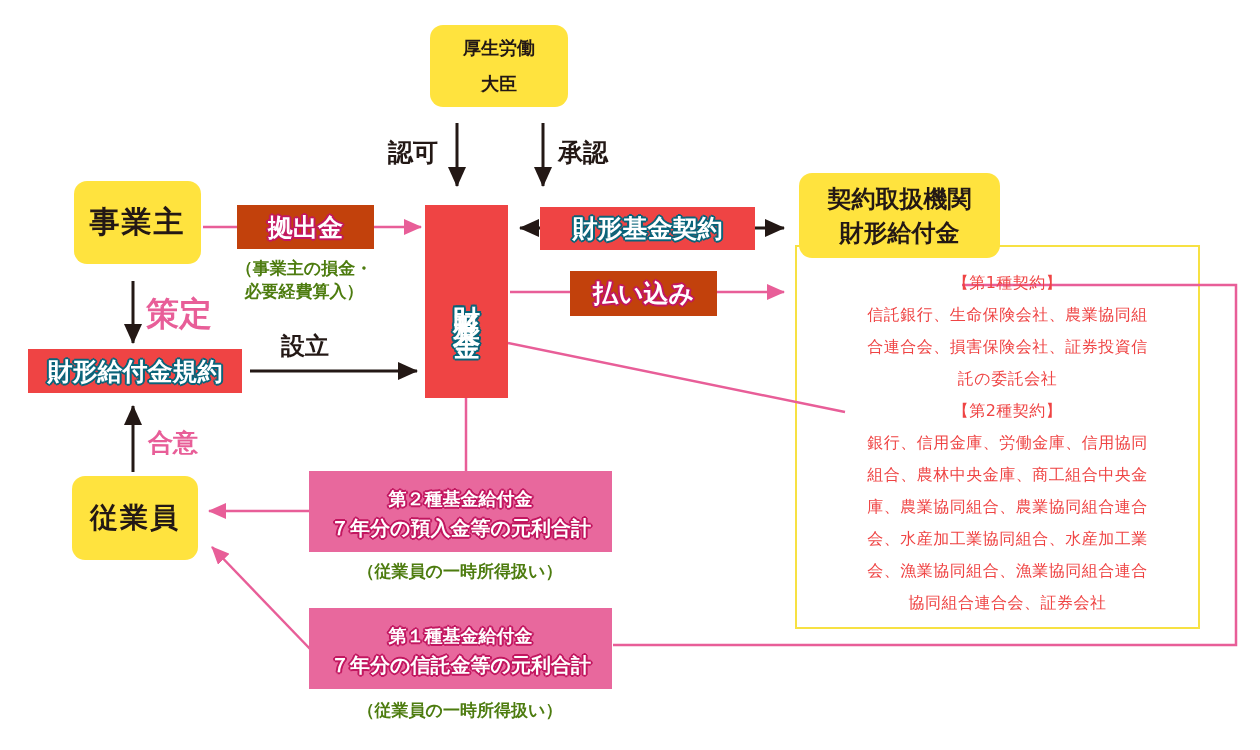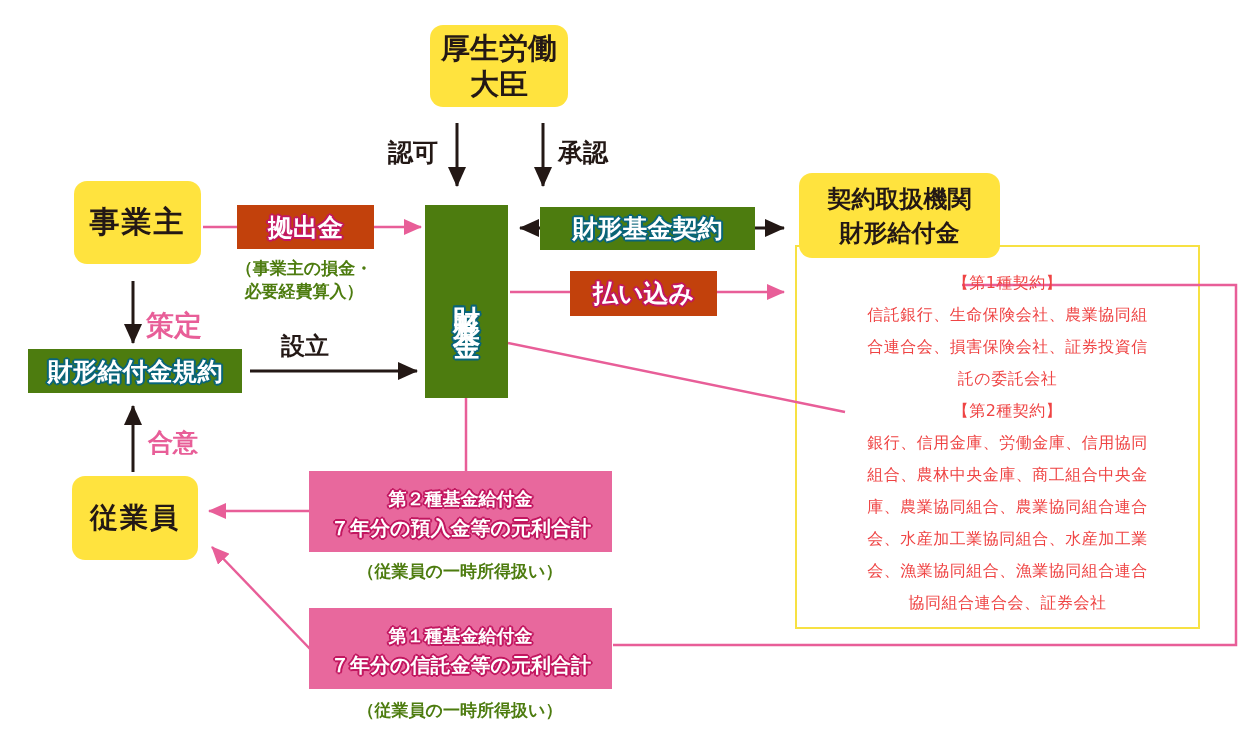--- a/index.html
+++ b/index.html
@@ -9,56 +9,56 @@
     position:relative; width:1260px; height:750px; background:#ffffff;
     overflow:hidden; color:#231815;
   }
   .connector-layer {
     position:absolute; left:0; top:0; width:1260px; height:750px;
     z-index:1; pointer-events:none;
   }
   .box { position:absolute; display:flex; align-items:center; justify-content:center;
          text-align:center; z-index:2; }
   .yellow { background:#FFE33E; border-radius:13px; color:#231815; font-weight:bold; }
-  .teal   { background:#4d7c0f; color:#ffffff; font-weight:bold; }
+  .teal   { background:#ef4444; color:#ffffff; font-weight:bold; }
   .pink   { background:#c2410c; color:#ffffff; font-weight:bold; }
   .pink-lg{ background:#E8689D; color:#ffffff; font-weight:bold; flex-direction:column; }
 
   .stroke-teal { text-shadow:
     -2px 0 0 #09647A, 2px 0 0 #09647A, 0 -2px 0 #09647A, 0 2px 0 #09647A,
     -1.4px -1.4px 0 #09647A, 1.4px -1.4px 0 #09647A,
     -1.4px 1.4px 0 #09647A, 1.4px 1.4px 0 #09647A; }
   .stroke-pink { text-shadow:
     -2px 0 0 #C21760, 2px 0 0 #C21760, 0 -2px 0 #C21760, 0 2px 0 #C21760,
     -1.4px -1.4px 0 #C21760, 1.4px -1.4px 0 #C21760,
     -1.4px 1.4px 0 #C21760, 1.4px 1.4px 0 #C21760; }
 
   .lbl { position:absolute; font-weight:bold; z-index:3; white-space:nowrap; }
   .lbl-black { color:#231815; }
   .lbl-pink  { color:#E85E98; }
 
   
-  .n-minister { left:430px; top:25px;  width:138px; height:82px; font-size:29px; line-height:36px; }
+  .n-minister { left:430px; top:25px;  width:138px; height:82px; font-size:18px; line-height:36px; }
   .n-employer { left:74px;  top:181px; width:127px; height:83px; font-size:30px; letter-spacing:2px; }
   .n-employee { left:72px;  top:476px; width:126px; height:84px; font-size:28px; letter-spacing:2px; }
   .n-institution { left:799px; top:173px; width:201px; height:85px; font-size:24px; line-height:34px; }
   .n-rules    { left:28px;  top:349px; width:214px; height:44px; font-size:25px;align-items:center; }
   .n-fundcontract { left:540px; top:207px; width:215px; height:43px; font-size:25px; }
   .n-contribution { left:237px; top:205px; width:137px; height:44px; font-size:25px; }
   .n-payment      { left:570px; top:271px; width:147px; height:45px; font-size:25px; }
   .n-fund { left:425px; top:205px; width:83px; height:193px; font-size:27px; }
   .n-fund .vtext { writing-mode:vertical-rl; text-orientation:upright; letter-spacing:9px; }
   .n-type2 { left:309px; top:471px; width:303px; height:81px; }
   .n-type1 { left:309px; top:608px; width:303px; height:81px; }
   .benefit-title { font-size:18px; line-height:33px; }
   .benefit-sub   { font-size:20px; line-height:26px; }
 
   .l-ninka  { left:388px; top:136px; font-size:25px; }
   .l-shonin { left:558px; top:136px; font-size:25px; }
-  .l-sakutei{ left:146px; top:307px; font-size:28px; }
+  .l-sakutei{ left:146px; top:292px; font-size:33px; }
   .l-setsuritsu { left:281px; top:330px; font-size:24px; }
   .l-goi    { left:148px; top:426px; font-size:25px; }
 
   .note { position:absolute; font-weight:bold; color:#4d7c0f; text-align:center; z-index:3; }
   .note-contribution { left:224px; top:257px; width:160px; font-size:17px; line-height:23px; }
   .note-tmp1 { left:335px; top:560px; width:250px; font-size:17px; }
   .note-tmp2 { left:335px; top:699px; width:250px; font-size:17px; }
 
   .panel { position:absolute; left:795px; top:245px; width:405px; height:384px;
            border:2.5px solid #F7E143; background:#ffffff; z-index:0; }

